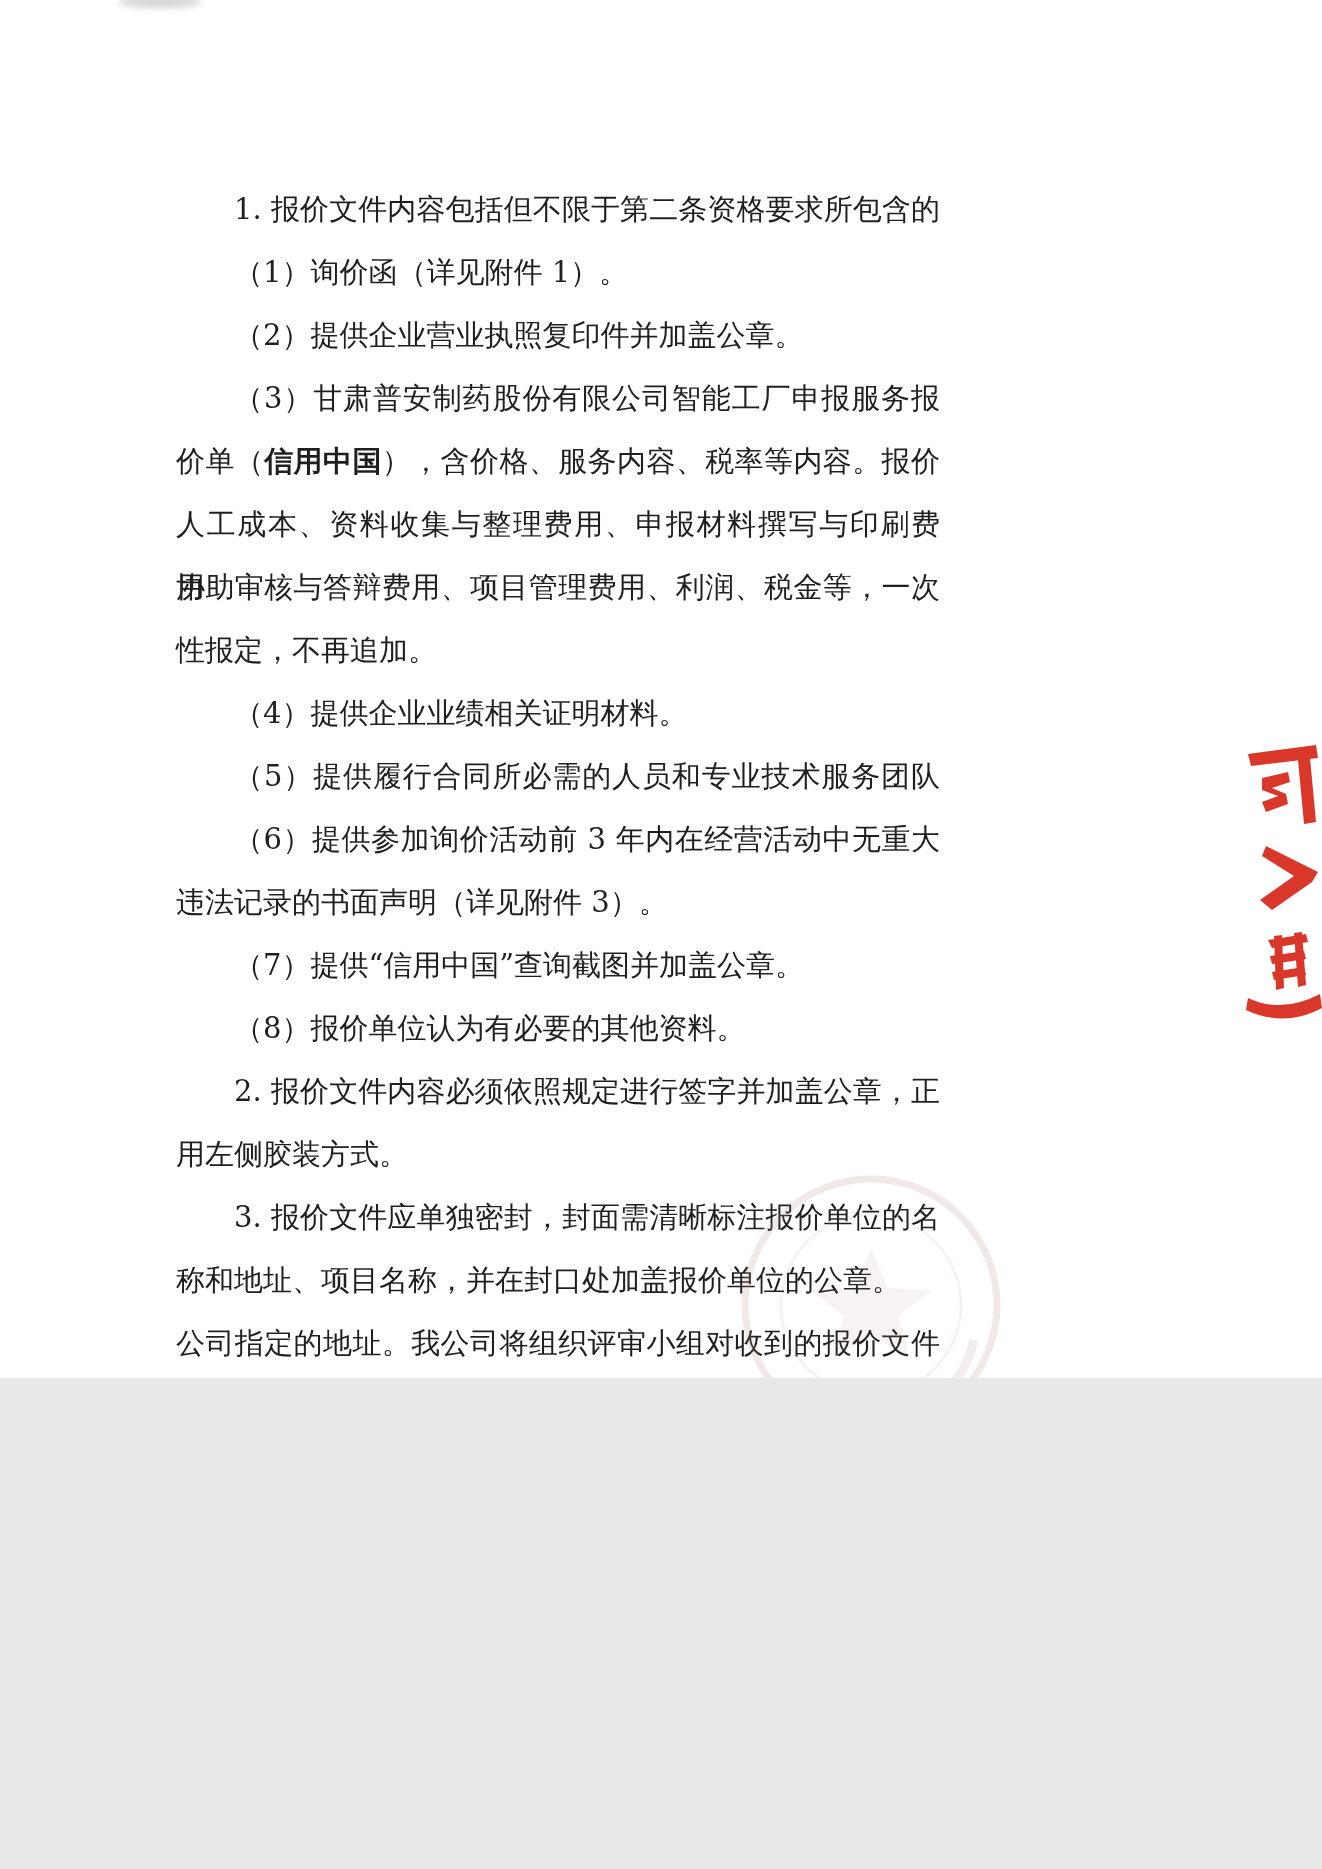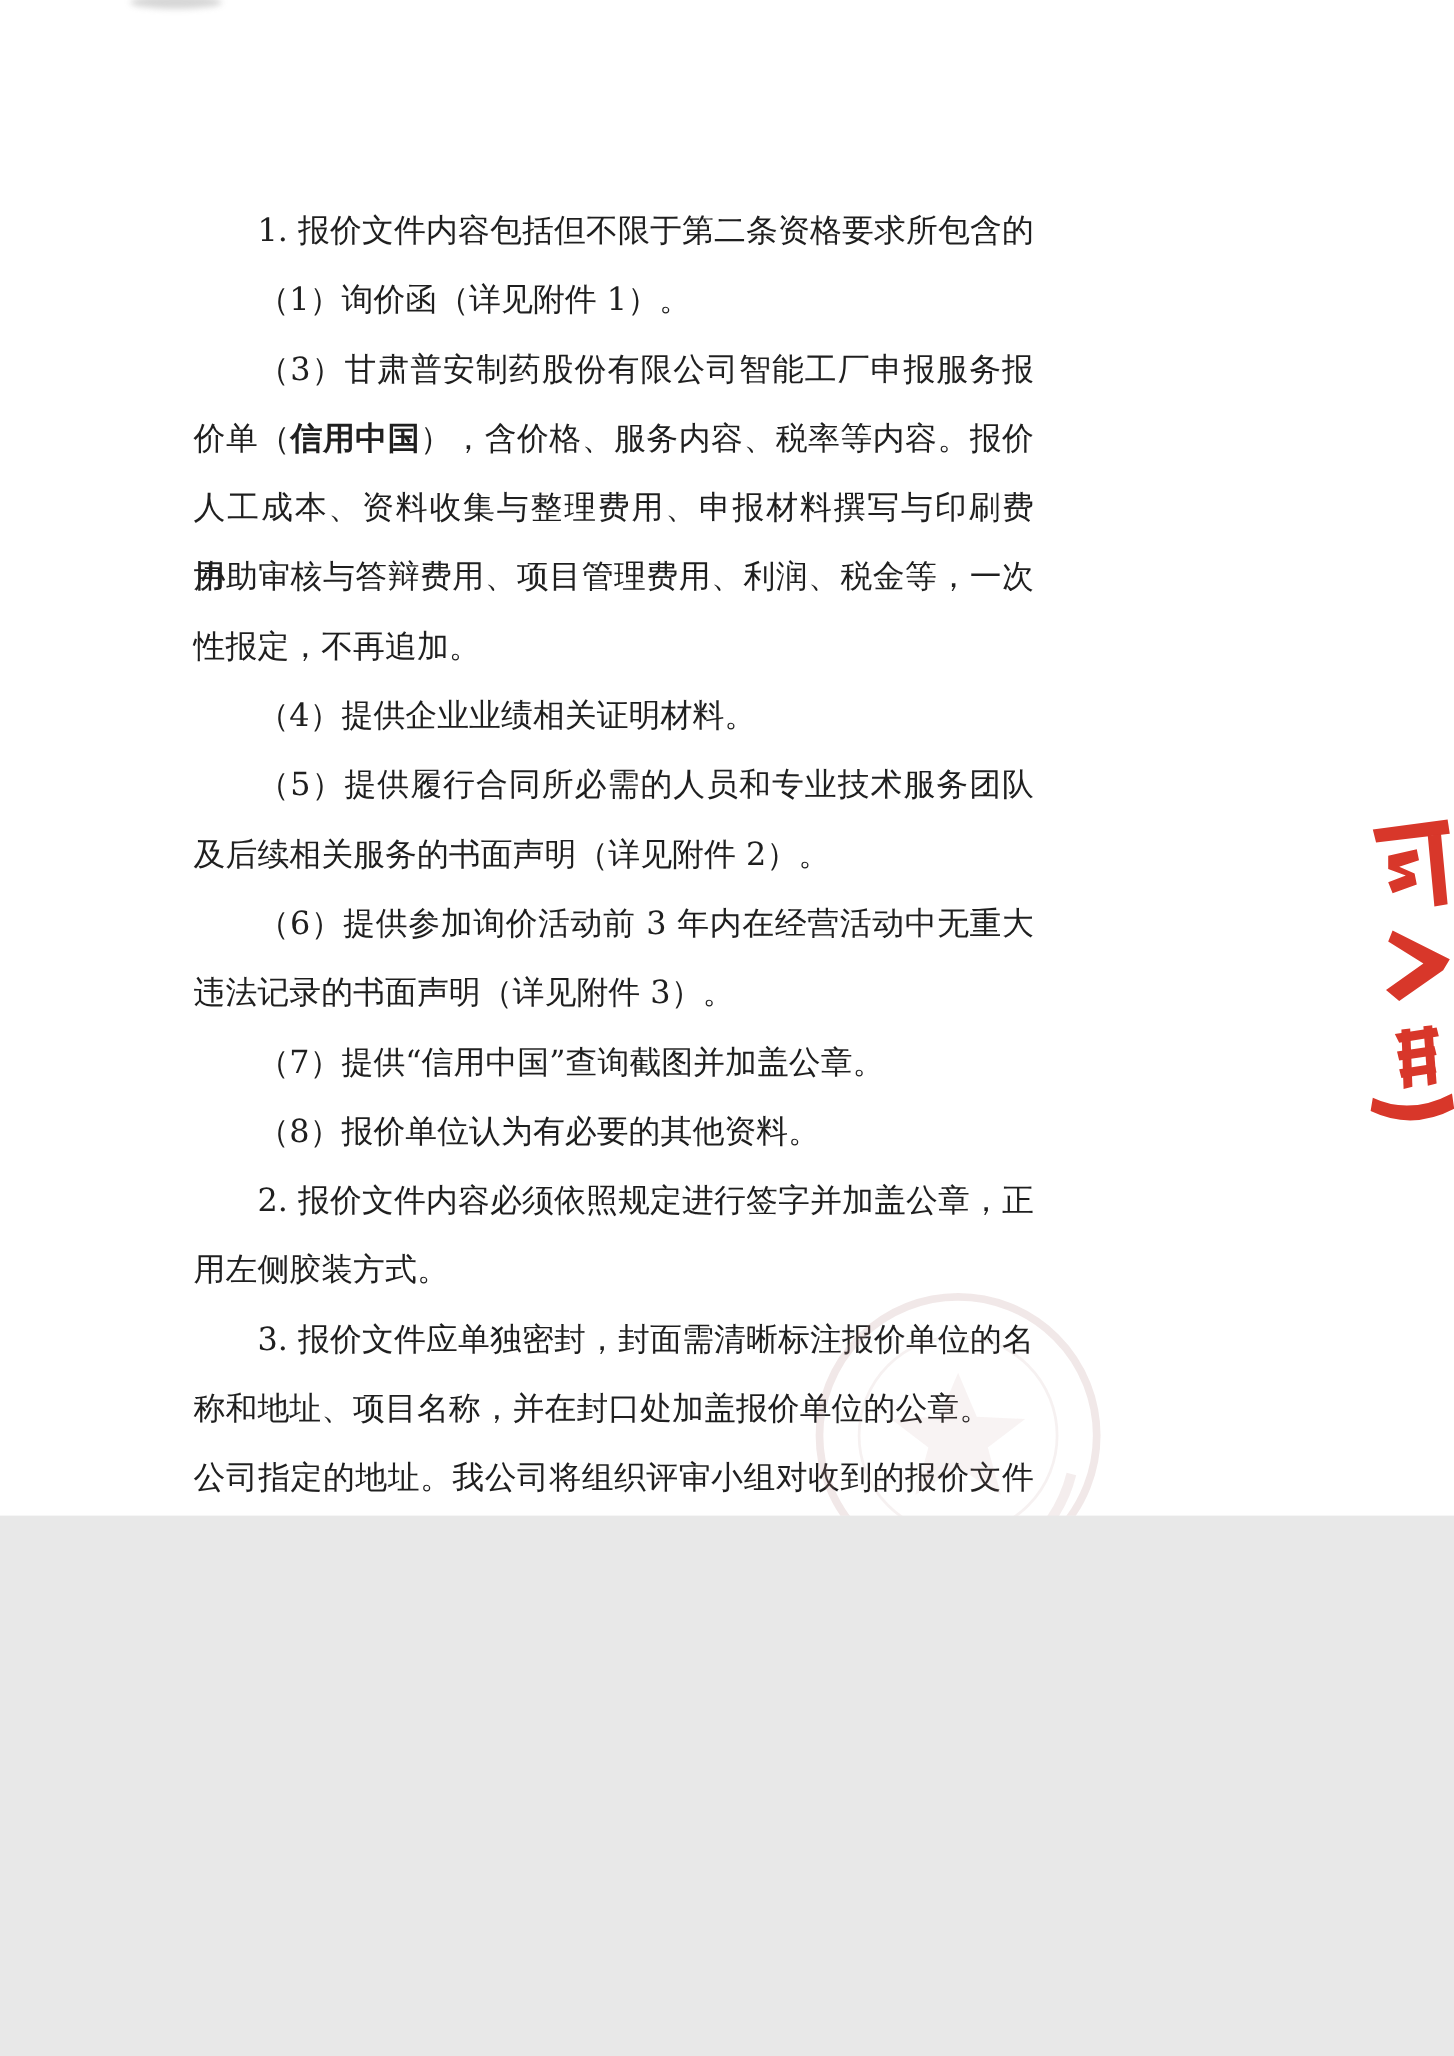--- a/index.html
+++ b/index.html
@@ -66,28 +66,28 @@
 </head>
 <body>
 
 <div class="page">
 
   <div class="scan-smudge"></div>
 
   <div class="body-text" id="lines">
       <div class="line justify indent"><span class="seg">1. 报价文件内容包括但不限于第二条资格要求所包含的</span></div>
       <div class="line nojustify indent"><span class="seg">（1）询价函（详见附件 1）。</span></div>
+      <div class="line nojustify indent"><span class="seg">（2）提供企业营业执照复印件并加盖公章。</span></div>
       <div class="line justify indent"><span class="seg">（3）甘肃普安制药股份有限公司智能工厂申报服务报</span></div>
       <div class="line justify noindent"><span class="seg">价单（</span><span class="seg b">信用中国</span><span class="seg">），含价格、服务内容、税率等内容。报价</span></div>
       <div class="line justify noindent"><span class="seg">人工成本、资料收集与整理费用、申报材料撰写与印刷费用、</span></div>
       <div class="line justify noindent"><span class="seg">协助审核与答辩费用、项目管理费用、利润、税金等，一次</span></div>
       <div class="line nojustify noindent"><span class="seg">性报定，不再追加。</span></div>
       <div class="line nojustify indent"><span class="seg">（4）提供企业业绩相关证明材料。</span></div>
       <div class="line justify indent"><span class="seg">（5）提供履行合同所必需的人员和专业技术服务团队</span></div>
-      <div class="line nojustify noindent"><span class="seg">及后续相关服务的书面声明（详见附件 2）。</span></div>
       <div class="line justify indent"><span class="seg">（6）提供参加询价活动前 3 年内在经营活动中无重大</span></div>
       <div class="line nojustify noindent"><span class="seg">违法记录的书面声明（详见附件 3）。</span></div>
       <div class="line nojustify indent"><span class="seg">（7）提供“信用中国”查询截图并加盖公章。</span></div>
       <div class="line nojustify indent"><span class="seg">（8）报价单位认为有必要的其他资料。</span></div>
       <div class="line justify indent"><span class="seg">2. 报价文件内容必须依照规定进行签字并加盖公章，正</span></div>
       <div class="line nojustify noindent"><span class="seg">用左侧胶装方式。</span></div>
       <div class="line justify indent"><span class="seg">3. 报价文件应单独密封，封面需清晰标注报价单位的名</span></div>
       <div class="line nojustify noindent"><span class="seg">称和地址、项目名称，并在封口处加盖报价单位的公章。</span></div>
       <div class="line justify noindent"><span class="seg">公司指定的地址。我公司将组织评审小组对收到的报价文件</span></div>
     </div>

